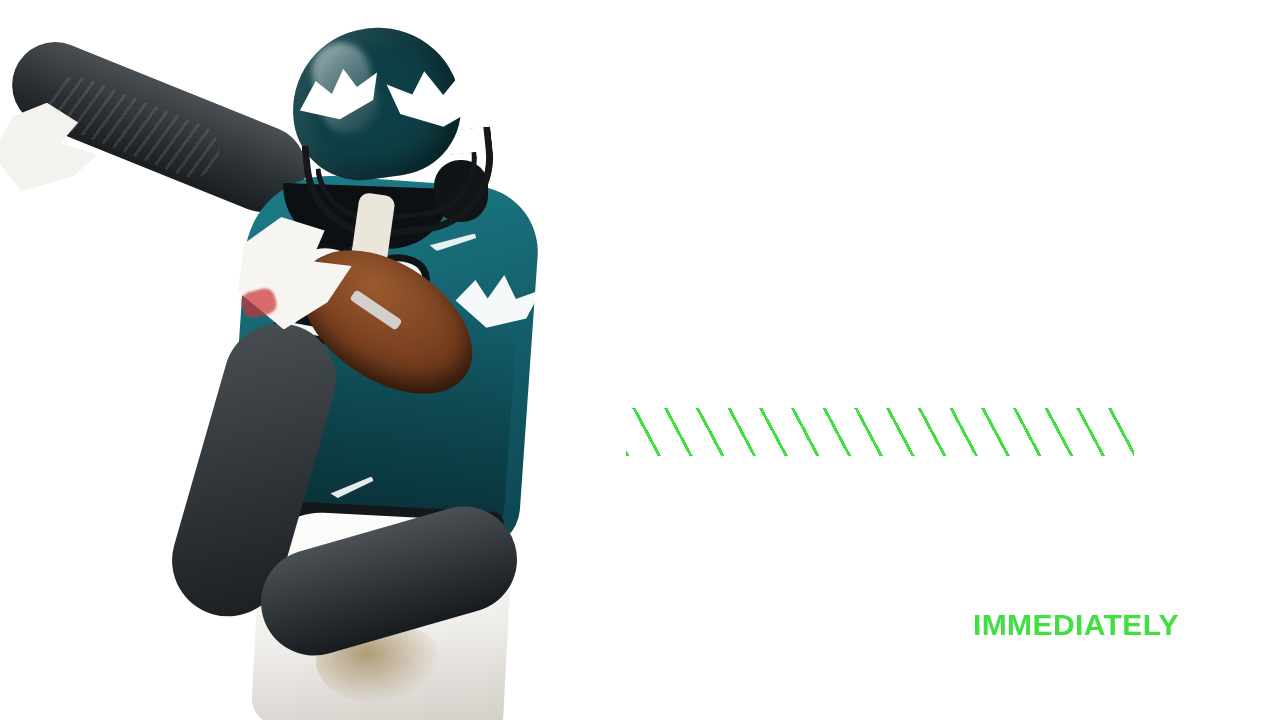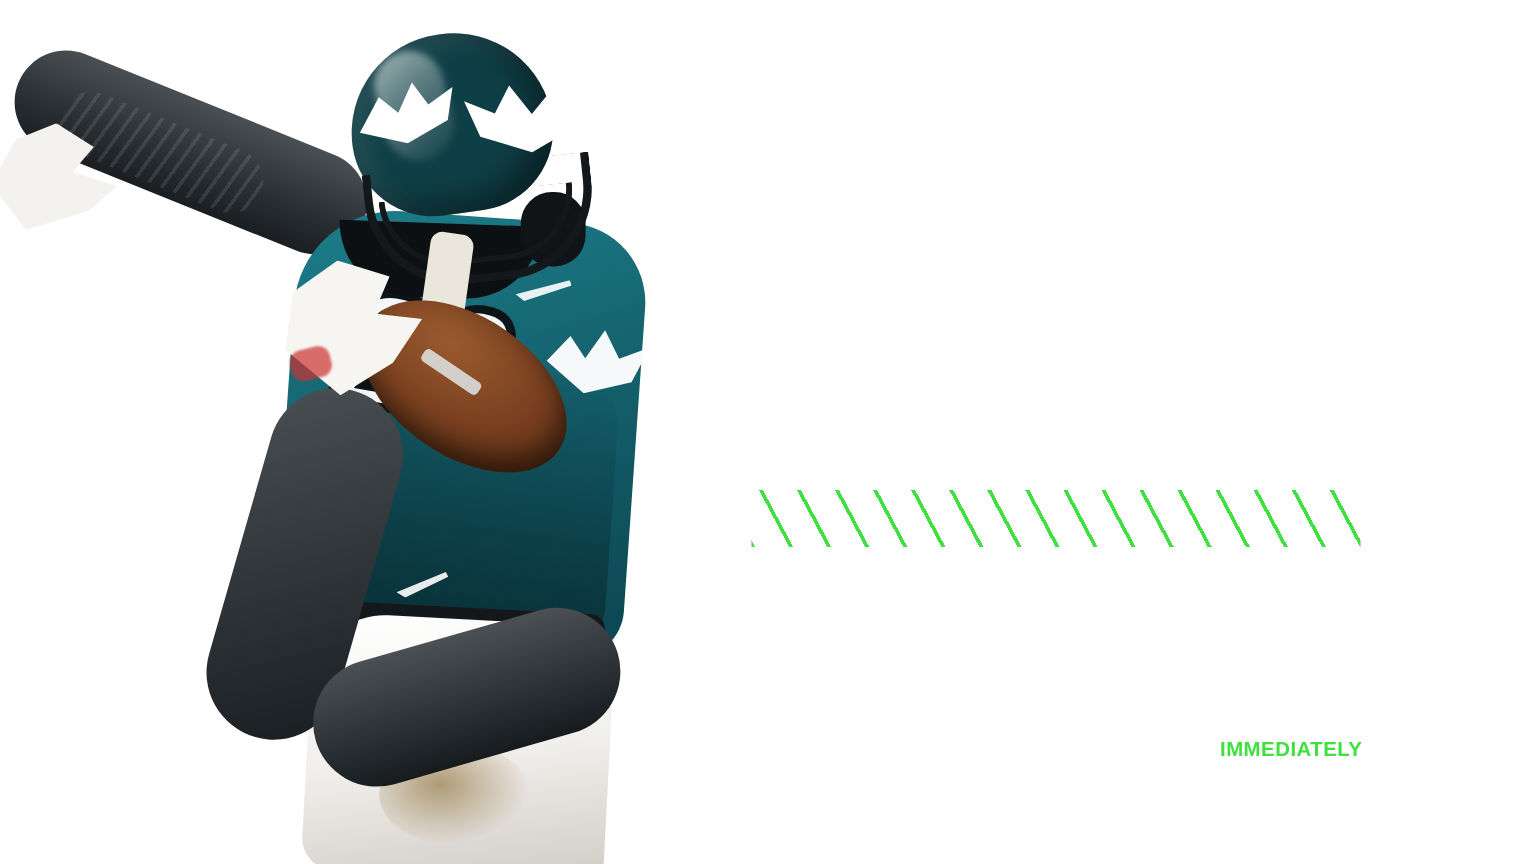--- a/index.html
+++ b/index.html
@@ -273,21 +273,21 @@
   }
   .axalta-word{
     font-weight:700;font-size:21px;letter-spacing:0.5px;color:#ffffff;margin-top:2px;
   }
   .axalta-tm{font-size:9px;vertical-align:super;font-weight:400;}
 
   .caption{
     position:absolute;color:#3fe03f;font-weight:700;text-align:center;
   }
   .cap-kickoff{left:0px;top:642px;width:280px;font-size:23px;letter-spacing:0.5px;line-height:26px;}
-  .cap-postgame{left:318px;top:612px;width:292px;font-size:17px;letter-spacing:0.4px;line-height:26px;}
+  .cap-postgame{left:318px;top:612px;width:292px;font-size:30px;letter-spacing:0.4px;line-height:26px;}
 </style>
 </head>
 <body>
 
 <div id="stage">
 
   <div class="bg-teal"></div>
   <div class="bg-white-left"></div>
   <div class="bg-slash"></div>
   <div class="bg-slash2"></div>

